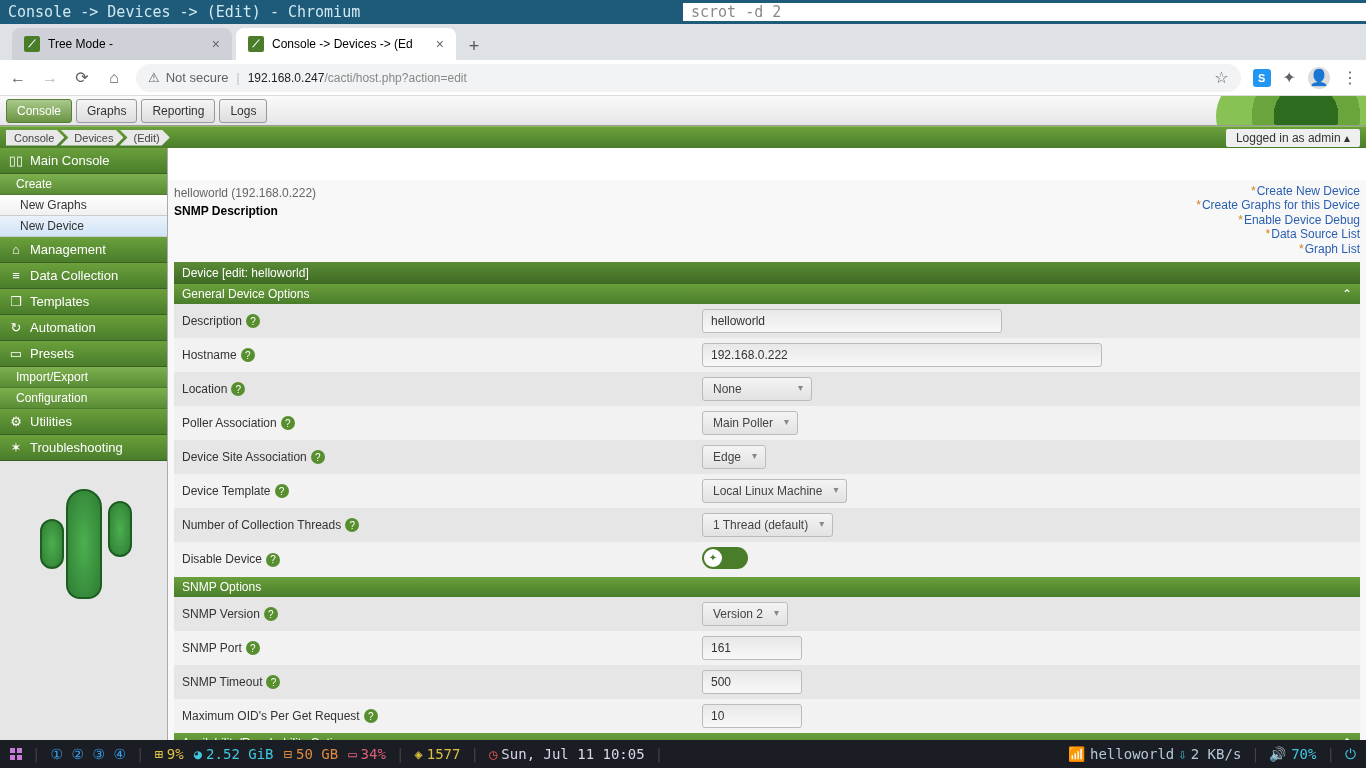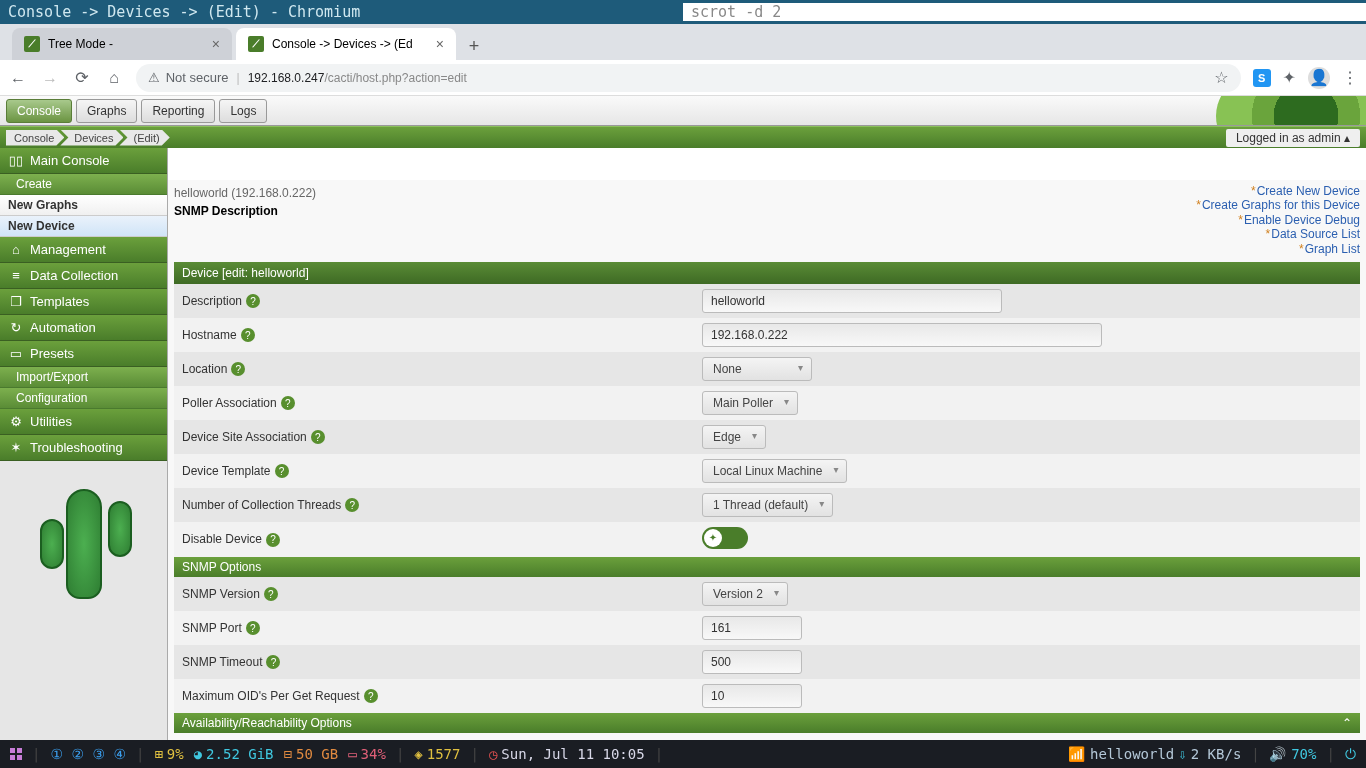--- a/index.html
+++ b/index.html
@@ -35,21 +35,21 @@
 .bc-item { background: #e8e8e8; color: #444; padding: 2px 10px 2px 14px; margin-right: -4px; position: relative; font-size: 11px; clip-path: polygon(0 0, calc(100% - 8px) 0, 100% 50%, calc(100% - 8px) 100%, 0 100%, 8px 50%); }
 .bc-item:first-child { clip-path: polygon(0 0, calc(100% - 8px) 0, 100% 50%, calc(100% - 8px) 100%, 0 100%); padding-left: 8px; }
 .bc-spacer { flex: 1; }
 .login-status { background: #efefef; padding: 2px 10px; font-size: 12px; color: #333; border-radius: 2px; }
 
 .main { display: flex; height: 602px; }
 .sidebar { width: 168px; background: #e6e6e6; display: flex; flex-direction: column; border-right: 1px solid #aaa; }
 .side-item { background: linear-gradient(#6ba03c, #4a7d2a); color: #fff; padding: 5px 8px; font-size: 13px; display: flex; align-items: center; gap: 6px; border-bottom: 1px solid #3a5f22; cursor: pointer; }
 .side-item .sicon { width: 16px; height: 14px; display: inline-flex; align-items: center; justify-content: center; }
 .side-sub { background: linear-gradient(#7db04e, #5a8c36); color: #fff; padding: 3px 8px 3px 16px; font-size: 12px; border-bottom: 1px solid #4a7a2e; cursor: pointer; }
-.side-white { background: linear-gradient(#fff, #f0f0f0); color: #333; padding: 3px 8px; font-size: 12px; border-bottom: 1px solid #ccc; cursor: pointer; font-weight: bold; }
+.side-white { background: linear-gradient(#fff, #f0f0f0); color: #333; padding: 3px 20px; font-size: 12px; border-bottom: 1px solid #ccc; cursor: pointer; }
 .side-white.selected { background: linear-gradient(#eaf2fb, #d0e4f7); }
 .cactus-img { margin: 18px auto; width: 100px; height: 140px; position: relative; }
 .cactus-body { position: absolute; background: radial-gradient(#4caf50, #2e7d32); border: 2px solid #1b5e20; }
 .cactus-main { width: 36px; height: 110px; left: 32px; top: 10px; border-radius: 18px 18px 14px 14px; }
 .cactus-arm1 { width: 24px; height: 50px; left: 6px; top: 40px; border-radius: 12px; }
 .cactus-arm2 { width: 24px; height: 56px; right: 2px; top: 22px; border-radius: 12px; }
 
 .content { flex: 1; overflow-y: auto; background: #f8f8f8; padding: 4px 6px; margin-top: 32px; }
 .dev-header { display: flex; }
 .dev-info { flex: 1; }
@@ -203,20 +203,24 @@
       <div class="action-links">
         <a>Create New Device</a>
         <a>Create Graphs for this Device</a>
         <a>Enable Device Debug</a>
         <a>Data Source List</a>
         <a>Graph List</a>
       </div>
     </div>
 
     <div class="panel-hdr">Device [edit: helloworld]</div>
+    <div class="section-hdr">
+        <span>General Device Options</span>
+        <span>⌃</span>
+      </div>
     <table class="form-table">
       <tbody>
           <tr>
             <td class="lbl"><span>Description</span><span class="help">?</span></td>
             <td><input class="txtinput" value="helloworld" style=""></td>
           </tr>
       <tr>
             <td class="lbl"><span>Hostname</span><span class="help">?</span></td>
             <td><input class="txtinput wide" value="192.168.0.222" style=""></td>
           </tr>

